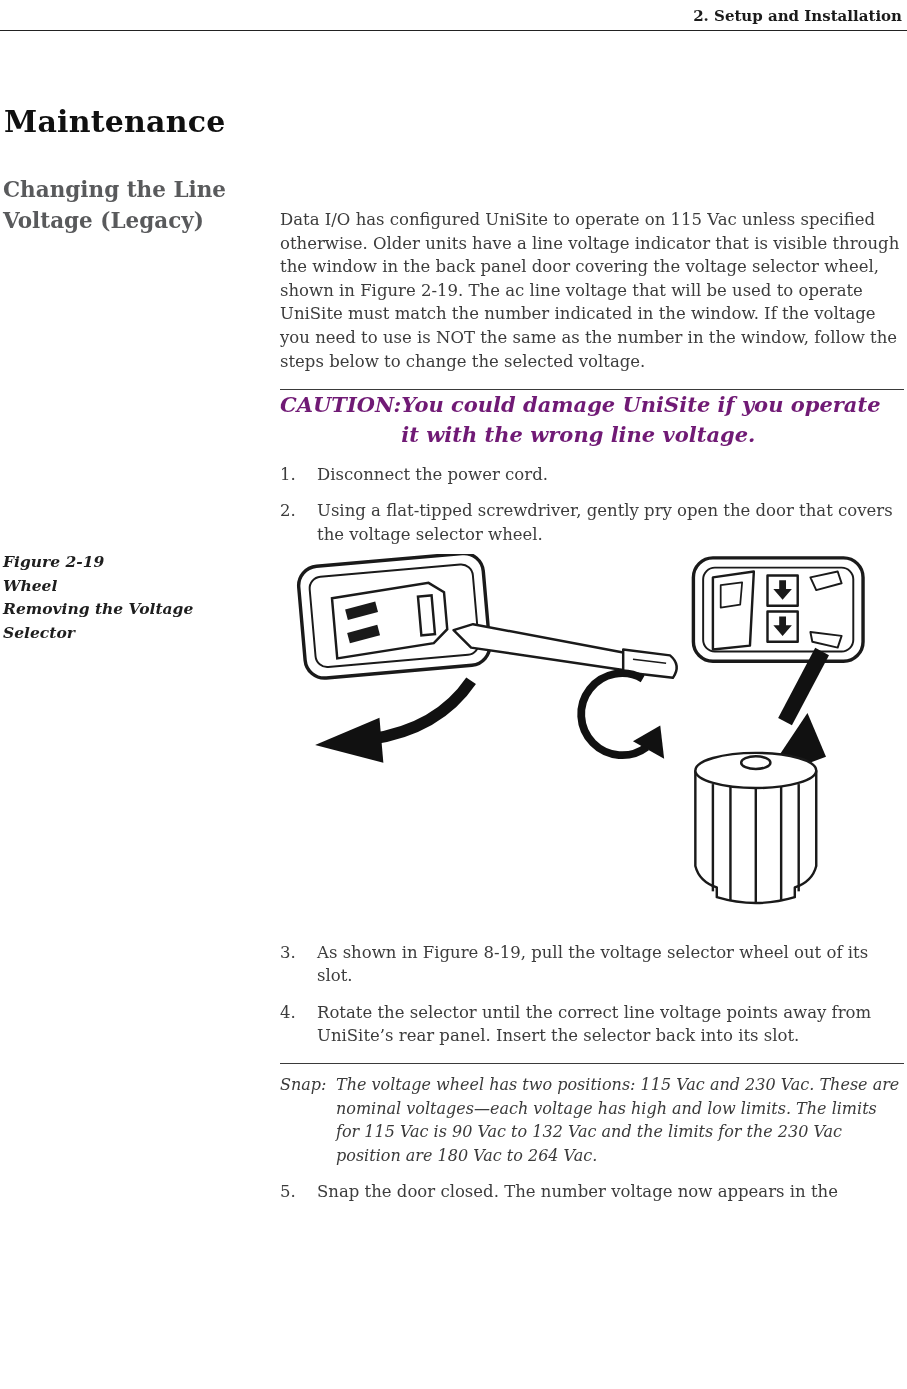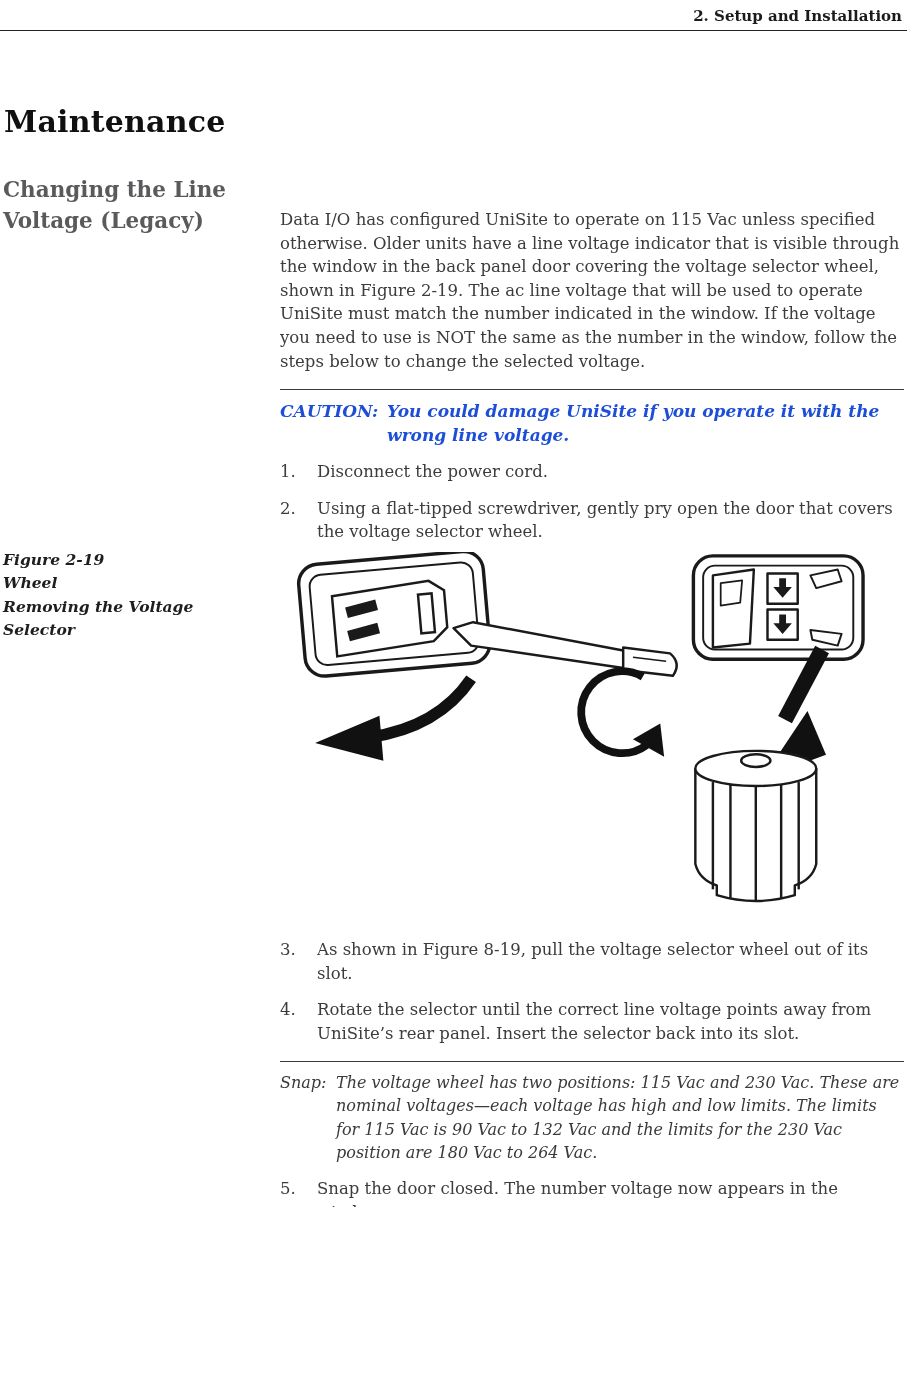--- a/index.html
+++ b/index.html
@@ -15,21 +15,21 @@
   .header-rule { border:none; border-top:1.6px solid #222; margin:0 -3px; }
   .thick-bar { height:9px; background:#8f9194; margin:56px -3px 0; }
   
   .doc-title { font-size:30px; font-weight:bold; color:#101010; margin:17px 0 0 1px; letter-spacing:0.2px; }
   
   .content { display:grid; grid-template-columns:277px 1fr; margin-top:36px; padding-right:1px; }
   .left-cell { padding-right:18px; }
   .section-heading { font-size:21.5px; font-weight:bold; color:#595a5c; line-height:1.42; }
   .intro { font-size:16.5px; line-height:1.43; padding-top:33px; color:#3c3c3c; }
   .rule-above { border:none; border-top:1.3px solid #3a3a3a; margin-top:16px; }
-  .caution { display:flex; margin-top:9px; font-size:17px; line-height:1.42; font-style:italic; font-weight:bold; color:#1d4ed8; }
+  .caution { display:flex; margin-top:0; font-size:21px; line-height:1.42; font-style:italic; font-weight:bold; color:#701a75; }
   .caution-label { flex:0 0 107px; }
   .caution-text { flex:1; }
   .step { display:flex; margin-top:13px; font-size:16.5px; line-height:1.42; }
   .step-num { flex:0 0 37px; }
   .step-text { flex:1; }
   .fig-caption { font-style:italic; font-weight:bold; color:#1e1e1e; font-size:15.5px; line-height:1.52; padding-top:4px; }
   .figure-wrap { margin:8px 0 22px; }
   .figure-svg { display:block; width:624px; height:auto; }
   .note { display:flex; margin-top:9px; font-size:16px; line-height:1.46; font-style:italic; color:#3a3a3a; }
   .note-label { flex:0 0 56px; }

